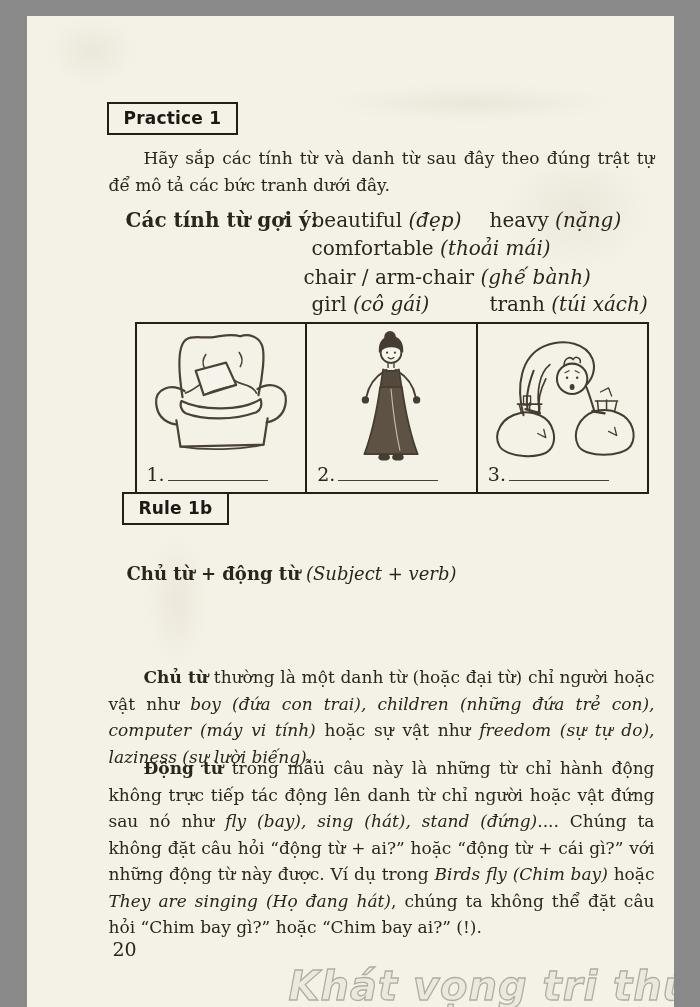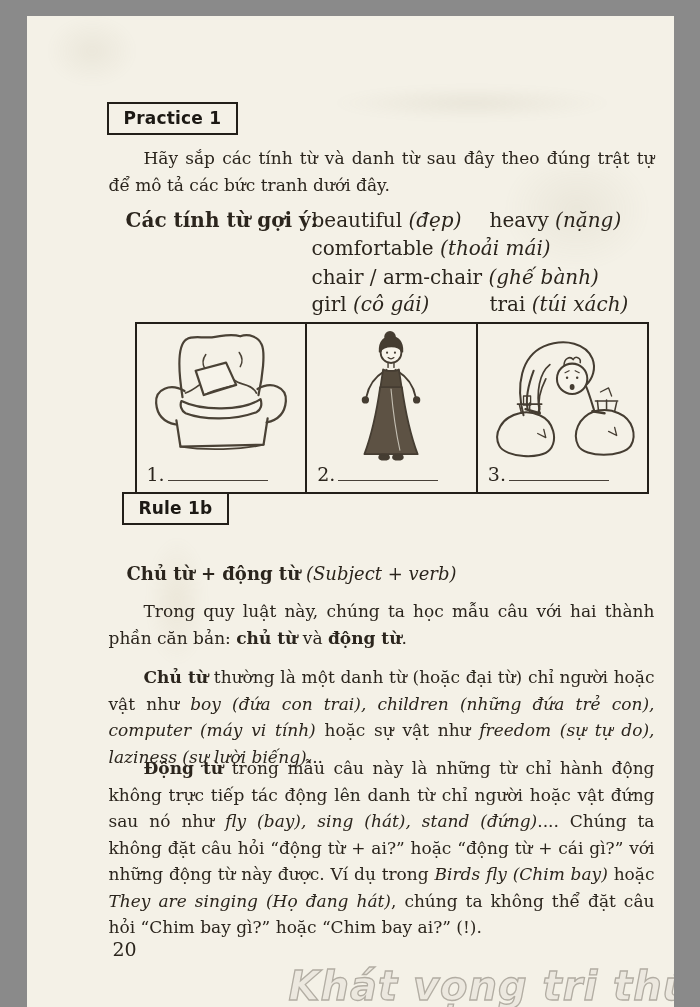--- a/index.html
+++ b/index.html
@@ -39,21 +39,21 @@
   .para i{font-style:italic;}
 
   .vtext{position:absolute;font-size:20px;white-space:nowrap;}
   .vlabel{font-weight:bold;}
   .vtext i{font-style:italic;}
   #adj-label{left:99px;top:192px;}
   #adj-0{left:285px;top:192px;}
   #adj-1{left:463px;top:192px;}
   #adj-2{left:285px;top:220px;}
   #noun-label{left:99px;top:249px;}
-  #noun-0{left:285px;top:249px;}
+  #noun-0{left:277px;top:249px;}
   #noun-1{left:285px;top:276px;}
   #noun-2{left:463px;top:276px;}
 
   .pic-table{
     position:absolute;left:108px;top:306px;width:514px;height:172px;
     border:2.5px solid #221f19;display:flex;box-sizing:border-box;background:transparent;
   }
   .pic-cell{flex:1 1 0;position:relative;border-right:2px solid #221f19;}
   .pic-cell:last-child{border-right:none;}
   .pic-cell svg{position:absolute;left:50%;transform:translateX(-50%);top:4px;}
@@ -99,21 +99,21 @@
 
   <p class="para" id="intro-para"><span>Hãy sắp các tính từ và danh từ sau đây theo đúng trật tự để mô tả các bức tranh dưới đây.</span></p>
 
   <span class="vtext vlabel" id="adj-label">Các tính từ gợi ý:</span>
   <span class="vtext" id="adj-0"><span>beautiful</span> <i>(đẹp)</i></span>
   <span class="vtext" id="adj-1"><span>heavy</span> <i>(nặng)</i></span>
   <span class="vtext" id="adj-2"><span>comfortable</span> <i>(thoải mái)</i></span>
 
   <span class="vtext" id="noun-0"><span>chair / arm-chair</span> <i>(ghế bành)</i></span>
   <span class="vtext" id="noun-1"><span>girl</span> <i>(cô gái)</i></span>
-  <span class="vtext" id="noun-2"><span>trai</span> <i>(túi xách)</i></span>
+  <span class="vtext" id="noun-2"><span>tranh</span> <i>(túi xách)</i></span>
 
   <div class="pic-table">
 
     <div class="pic-cell">
       <svg width="152" height="128" viewBox="0 0 150 126">
         <g fill="none" stroke="#4a4236" stroke-width="2.2" stroke-linecap="round" stroke-linejoin="round">
           <path d="M37 68 C32 36 33 16 41 11 C47 7 56 10 66 9 C76 8 84 5 94 8 C103 5 112 9 115 16 C119 24 116 48 112 66"></path>
           <path d="M60 26 q-5 7 -1 14" stroke-width="1.5"></path>
           <path d="M93 24 q5 7 1 14" stroke-width="1.5"></path>
           <path d="M39 62 C25 54 10 60 11 74 C12 87 20 93 30 95"></path>
@@ -184,21 +184,20 @@
       <span class="pic-num"><span>3.</span><span class="blank"></span></span>
     </div>
   </div>
 
   <div class="headbox" id="rule-box">
     <span>Rule 1b</span>
   </div>
 
   <div class="formula"><b>Chủ từ + động từ</b><i> (Subject + verb)</i></div>
 
-  <p class="para" id="para-trong"><span>Trong quy luật này, chúng ta học mẫu câu với hai thành phần căn bản: </span><b>chủ từ</b><span> và </span><b>động từ</b><span>.</span></p>
 
   <p class="para" id="para-chutu"><b>Chủ từ</b><span> thường là một danh từ (hoặc đại từ) chỉ người hoặc vật như </span><i>boy (đứa con trai), children (những đứa trẻ con), computer (máy vi tính)</i><span> hoặc sự vật như </span><i>freedom (sự tự do), laziness (sự lười biếng)</i><span>...</span></p>
 
   <p class="para" id="para-dongtu"><b>Động từ</b><span> trong mẫu câu này là những từ chỉ hành động không trực tiếp tác động lên danh từ chỉ người hoặc vật đứng sau nó như </span><i>fly (bay), sing (hát), stand (đứng)</i><span>.... Chúng ta không đặt câu hỏi “động từ + ai?” hoặc “động từ + cái gì?” với những động từ này được. Ví dụ trong </span><i>Birds fly (Chim bay)</i><span> hoặc </span><i>They are singing (Họ đang hát)</i><span>, chúng ta không thể đặt câu hỏi “Chim bay gì?” hoặc “Chim bay ai?” (!).</span></p>
 
   <span class="page-number">20</span>
 
   <div class="wm-slogan">Khát vọng tri thức</div>
 
   <div class="edge-bottom"></div>

